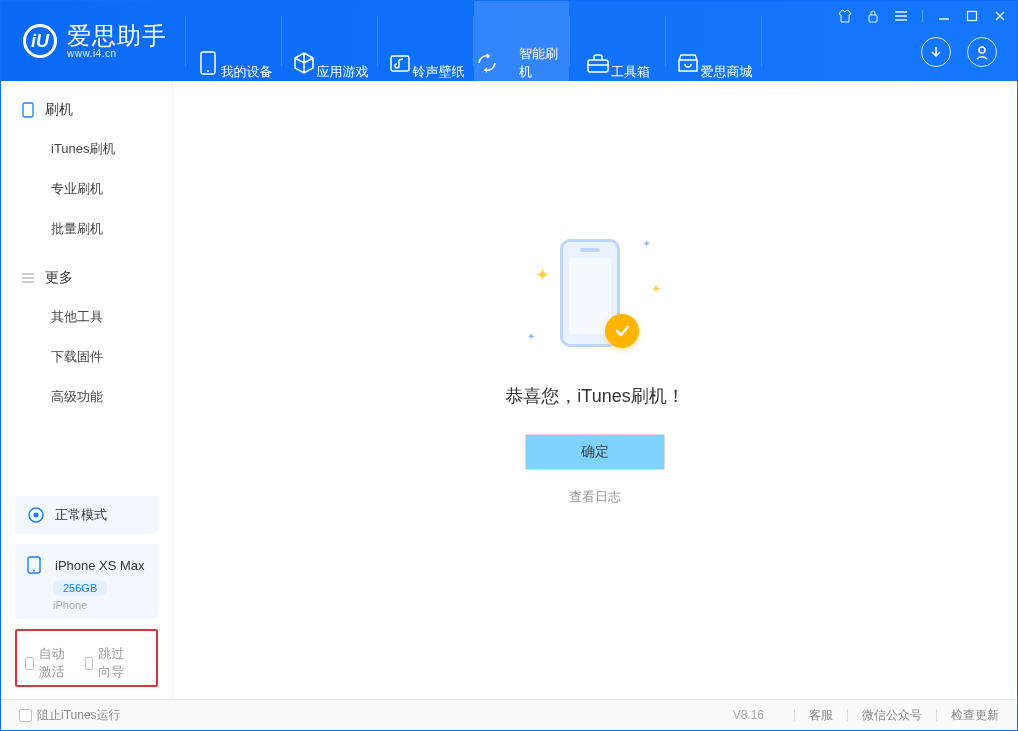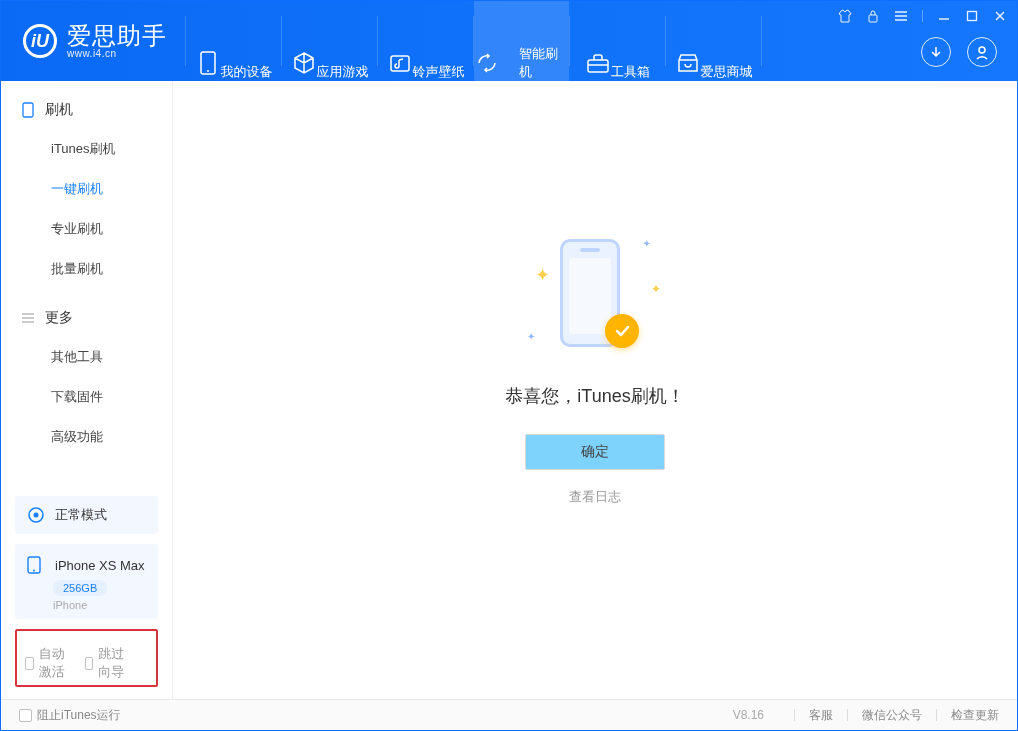--- a/index.html
+++ b/index.html
@@ -206,21 +206,20 @@
     <div class="side-section">
       <div class="side-header">
         <span class="side-header-icon">
             <svg width="12" height="16" viewBox="0 0 12 16">
               <rect x="1" y="1" width="10" height="14" rx="1.5" fill="none" stroke="#1980ff" stroke-width="1.3"></rect>
             </svg>
           </span>
         <span>刷机</span>
       </div>
       <div class="side-item">iTunes刷机</div>
-      <div class="side-item active">一键刷机</div>
       <div class="side-item">专业刷机</div>
       <div class="side-item">批量刷机</div>
     </div>
     <div class="side-section">
       <div class="side-header">
         <span class="side-header-icon">
             <svg width="14" height="12" viewBox="0 0 14 12">
               <path d="M1 2 L13 2 M1 6 L13 6 M1 10 L13 10" stroke="#bbb" stroke-width="1.3"></path>
             </svg>
           </span>

